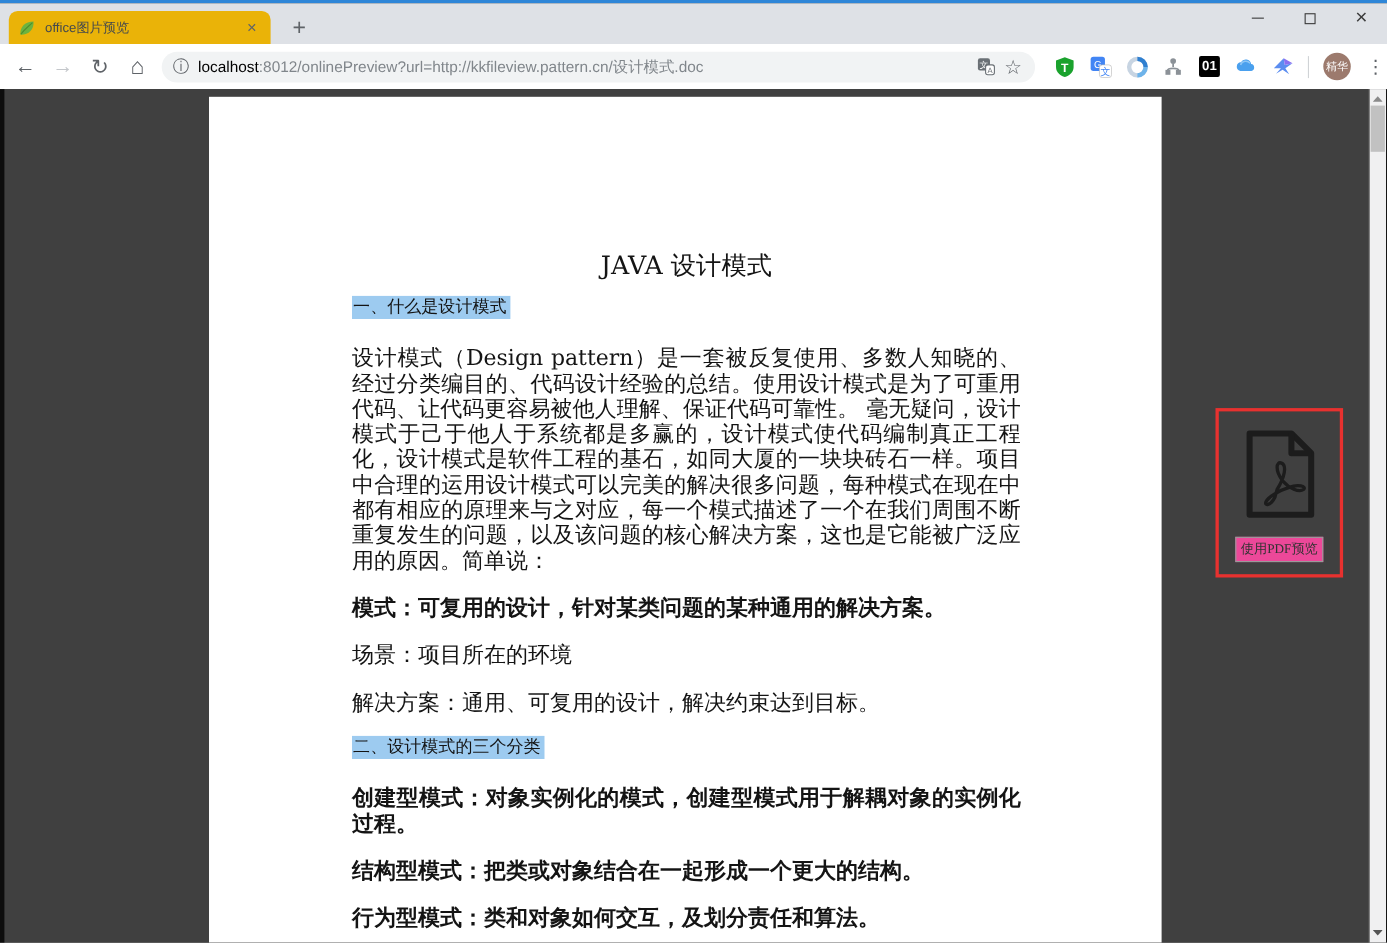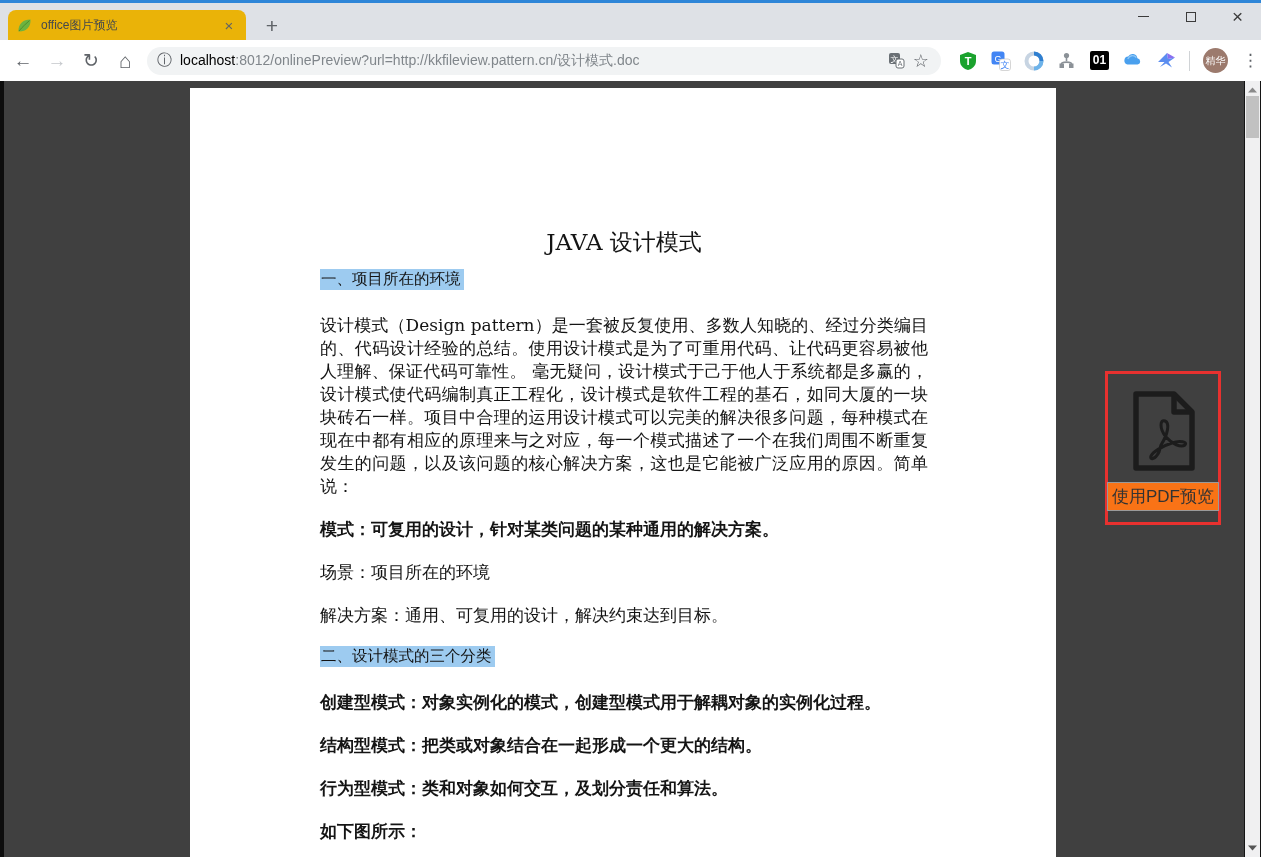--- a/index.html
+++ b/index.html
@@ -65,31 +65,31 @@
   .doc-page {
     position:absolute; left:190px; top:7px; width:866px; bottom:0;
     background:#ffffff; overflow:hidden;
     padding:138px 128px 0 130px;
     font-family:"DejaVu Serif", serif; color:#141414;
   }
   .doc-title { text-align:center; font-size:23px; line-height:32px; margin:0 0 12px 0;
     font-weight:500; }
   .doc-h { font-size:15.5px; line-height:19px; margin:0 0 25px 0; font-weight:400; }
   .doc-h .hl { background:#9dcbf0; padding:1px 3px 2px 1px; }
-  .doc-p { font-size:17px; line-height:23px; margin:0 0 20px 0; text-align:justify; }
+  .doc-p { font-size:20px; line-height:23px; margin:0 0 20px 0; text-align:justify; }
   .doc-b { font-weight:bold; }
   .figure-line { position:relative; }
 
   
   .pdf-btn { position:absolute; left:1105px; top:290px; width:116px; height:154px;
     border:3px solid #e8312f; }
   .pdf-icon { position:absolute; left:50%; top:16px; transform:translateX(-50%); }
   .pdf-label { position:absolute; bottom:11px; left:50%; transform:translateX(-50%);
-    background:#f97316; border:1px solid #9a9a9a; color:#333; font-size:17px;
-    padding:2px 4px; white-space:nowrap; font-family:Liberation Sans, sans-serif; }
+    background:#ec4899; border:1px solid #9a9a9a; color:#333; font-size:12px;
+    padding:2px 4px; white-space:nowrap; font-family:Liberation Serif, serif; }
 
   
   .scrollbar { position:absolute; right:0; top:0; bottom:0; width:17px;
     background:#f0f0f1; border-left:1px solid #141414; border-right:1px solid #141414; }
   .sb-arrow { position:absolute; left:0; width:100%; height:14px; display:flex;
     align-items:center; justify-content:center; }
   .sb-arrow svg { display:block; }
   .sb-up { top:2px; }
   .sb-down { bottom:2px; }
   .sb-thumb { position:absolute; top:15px; left:1px; width:13px; height:42px;
@@ -192,21 +192,21 @@
       <div class="avatar">精华</div>
       <div class="menu-dots">⋮</div>
     </div>
   </div>
 
   <div class="content">
     <div class="left-strip"></div>
 
     <div class="doc-page">
       <div class="doc-title">JAVA 设计模式</div>
-      <div class="doc-h"><span class="hl">一、项目所在的环境</span></div>
+      <div class="doc-h"><span class="hl">一、什么是设计模式</span></div>
       <p class="doc-p">设计模式（Design pattern）是一套被反复使用、多数人知晓的、经过分类编目的、代码设计经验的总结。使用设计模式是为了可重用代码、让代码更容易被他人理解、保证代码可靠性。 毫无疑问，设计模式于己于他人于系统都是多赢的，设计模式使代码编制真正工程化，设计模式是软件工程的基石，如同大厦的一块块砖石一样。项目中合理的运用设计模式可以完美的解决很多问题，每种模式在现在中都有相应的原理来与之对应，每一个模式描述了一个在我们周围不断重复发生的问题，以及该问题的核心解决方案，这也是它能被广泛应用的原因。简单说：</p>
       <p class="doc-p doc-b">模式：可复用的设计，针对某类问题的某种通用的解决方案。</p>
       <p class="doc-p">场景：项目所在的环境</p>
       <p class="doc-p">解决方案：通用、可复用的设计，解决约束达到目标。</p>
       <div class="doc-h"><span class="hl">二、设计模式的三个分类</span></div>
       <p class="doc-p doc-b">创建型模式：对象实例化的模式，创建型模式用于解耦对象的实例化过程。</p>
       <p class="doc-p doc-b">结构型模式：把类或对象结合在一起形成一个更大的结构。</p>
       <p class="doc-p doc-b">行为型模式：类和对象如何交互，及划分责任和算法。</p>
       <p class="doc-p doc-b figure-line"><span>如下图所示：</span></p>
     </div>

